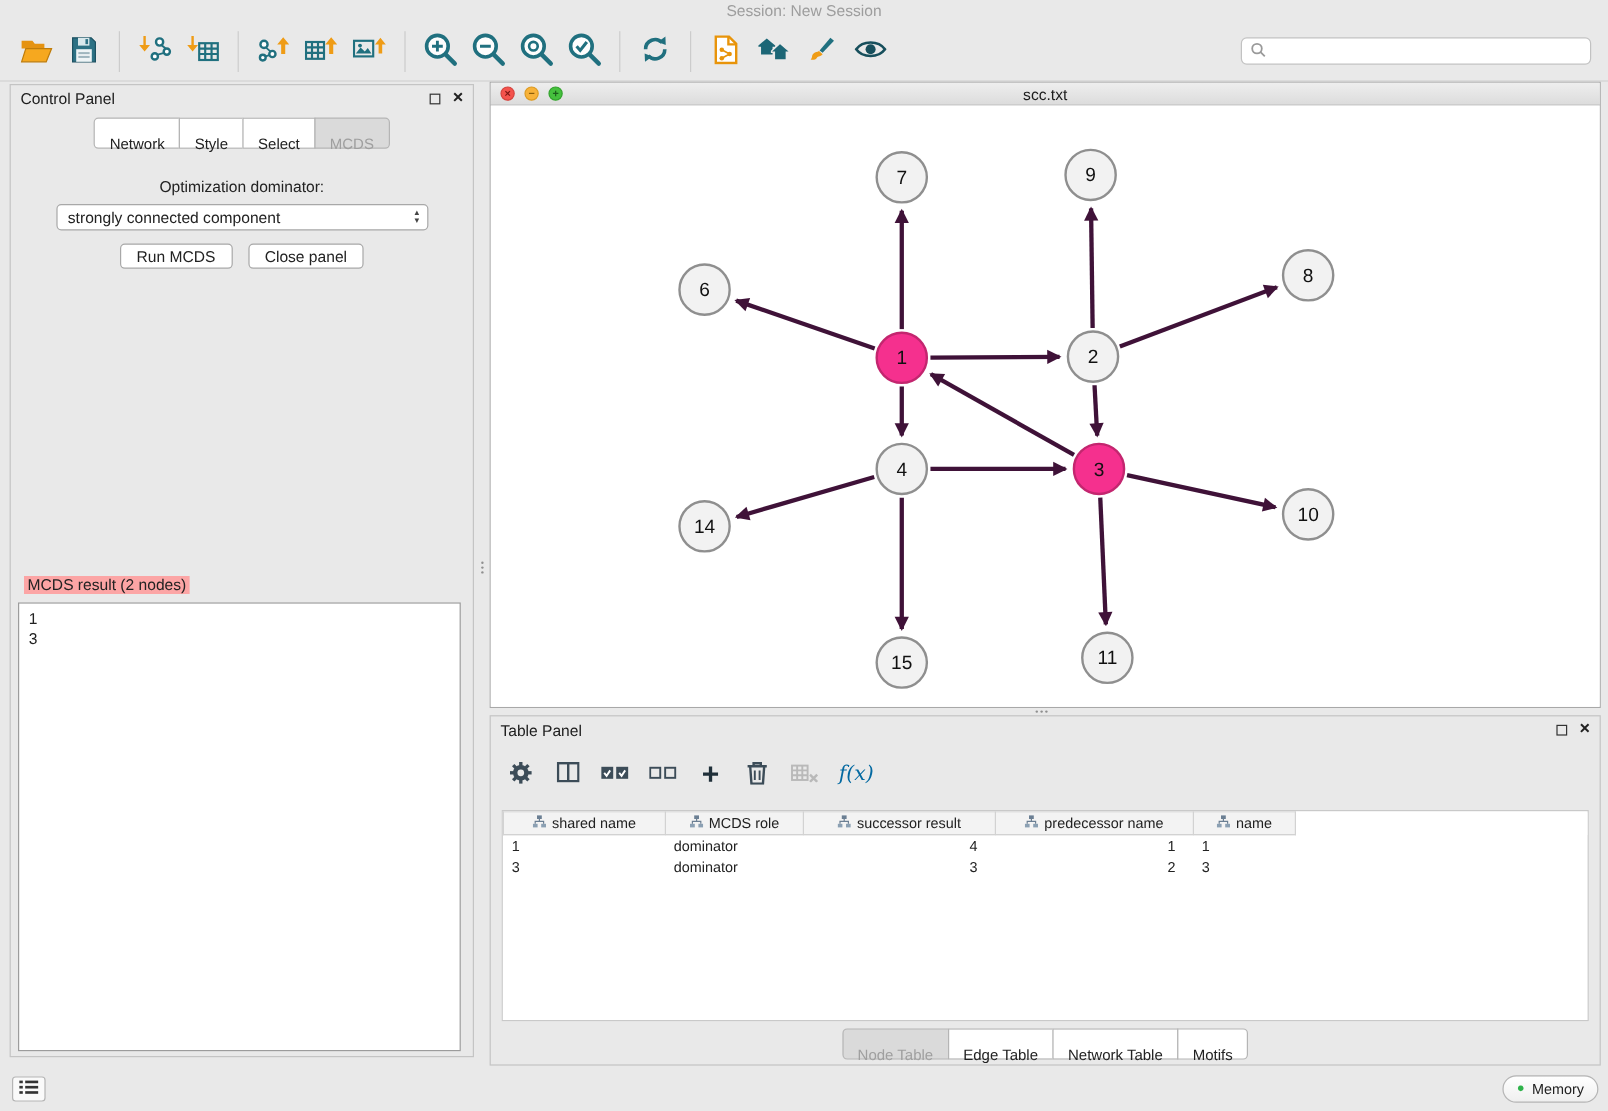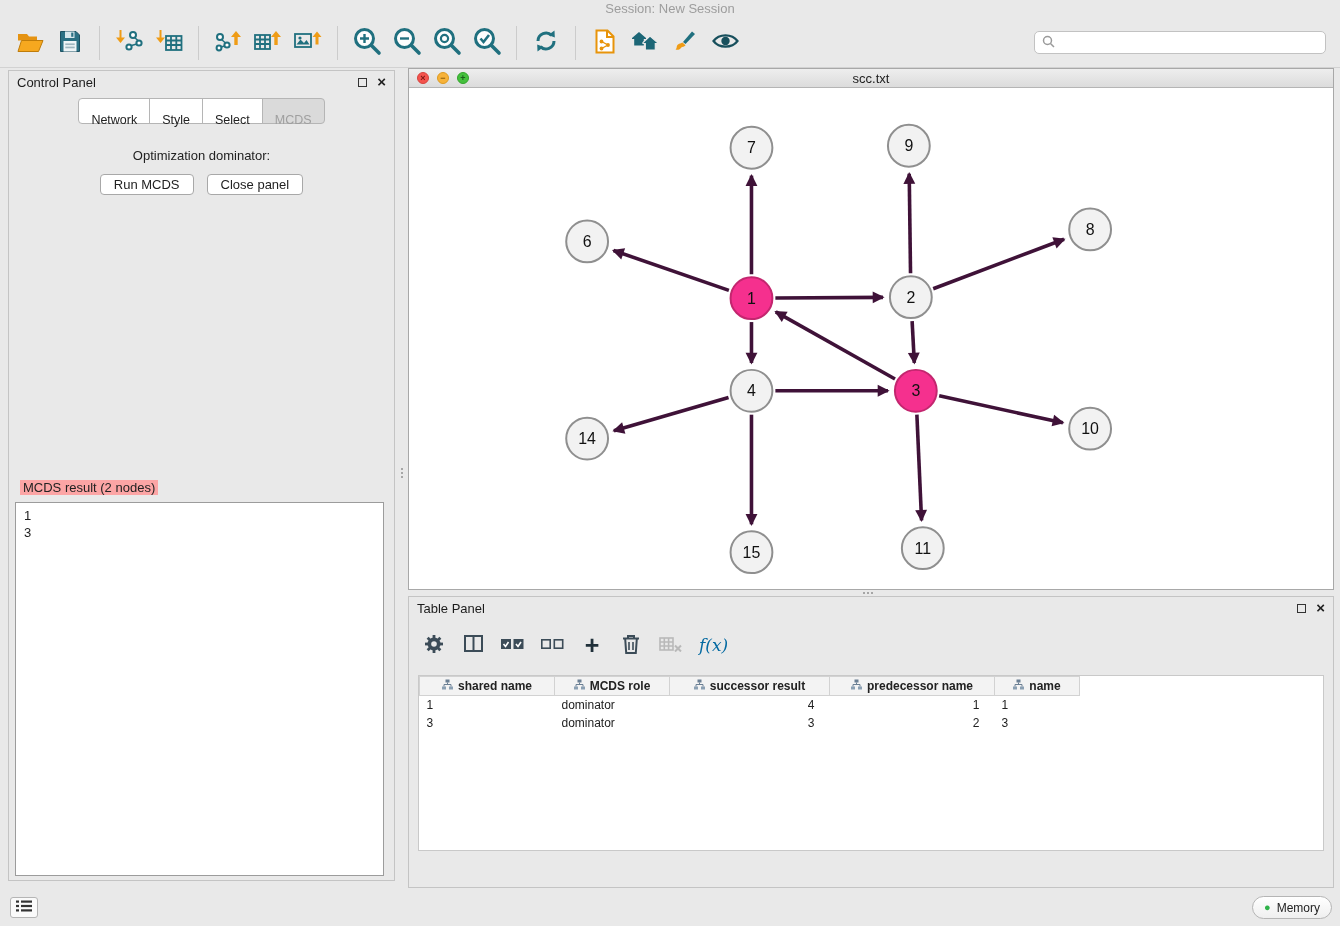--- a/index.html
+++ b/index.html
@@ -53,21 +53,21 @@
   svg text{font-family:"Liberation Sans",sans-serif}
 
   
   .table-panel{position:absolute;left:408px;top:596px;width:926px;height:292px;background:#e9e9e9;border:1px solid #c4c4c4}
   .tp-toolbar{position:absolute;left:14px;top:32px;height:32px;display:flex;align-items:center;gap:17px}
   .tp-btn{display:flex;align-items:center;justify-content:center;min-width:22px}
   .plus-glyph{font-size:25px;font-weight:bold;color:#20303a;line-height:22px}
   .fx-glyph{font-family:"DejaVu Serif",serif;font-style:italic;color:#0369a1;font-size:17px}
   .tp-table-wrap{position:absolute;left:9px;right:9px;top:78px;bottom:36px;background:#fff;border:1px solid #c9c9c9;overflow:hidden}
   table{border-collapse:collapse;table-layout:fixed;width:100%;font-size:12px}
-  th{background:#f3f3f3;border:1px solid #d2d2d2;height:19px;font-weight:bold;color:#222;text-align:center;white-space:nowrap;overflow:hidden}
+  th{background:#f3f3f3;border:1px solid #d2d2d2;height:19px;font-weight:normal;color:#222;text-align:center;white-space:nowrap;overflow:hidden}
   th.filler{background:#fff;border:none;border-left:1px solid #d2d2d2}
   td{height:18px;padding:0 7px;white-space:nowrap;overflow:hidden}
   td.num{padding-right:15px}
   .th-inner{display:inline-flex;align-items:center;gap:5px}
   .tp-tabs{position:absolute;left:0;right:0;bottom:4px}
 
   
   .statusbar{position:absolute;left:0;bottom:0;width:100%;height:38px}
   .status-left-btn{position:absolute;left:10px;top:9px;width:28px;height:21px;background:#fafafa;border:1px solid #b5b5b5;border-radius:3px;display:flex;align-items:center;justify-content:center}
   .memory-btn{position:absolute;right:8px;top:8px;height:23px;padding:0 11px;background:linear-gradient(#ffffff,#efefef);border:1px solid #b5b5b5;border-radius:12px;display:flex;align-items:center;gap:6px;font-size:12px}
@@ -241,20 +241,27 @@
     <span class="float-icon"></span>
     <span class="close-icon">×</span>
   </div>
   <div class="seg-tabs cp-tabs" id="cp-tabs">
       <div class="tab">Network</div>
       <div class="tab">Style</div>
       <div class="tab">Select</div>
       <div class="tab active">MCDS</div>
     </div>
   <div class="opt-label">Optimization dominator:</div>
+  <div class="selectbox">
+    <span>strongly connected component</span>
+    <span class="steppers">
+      <span>▲</span>
+      <span>▼</span>
+    </span>
+  </div>
   <div class="btn-row">
     <button class="pbtn">Run MCDS</button>
     <button class="pbtn">Close panel</button>
   </div>
   <span class="result-legend">MCDS result (2 nodes)</span>
   <div class="result-box" id="result-box">
       <div>1</div>
       <div>3</div>
     </div>
 </div>
@@ -492,20 +499,26 @@
             <td style="text-align: left;">3</td>
             <td style="text-align: left;">dominator</td>
             <td class="num" style="text-align: right;">3</td>
             <td class="num" style="text-align: right;">2</td>
             <td style="text-align: left;">3</td>
             <td></td>
           </tr>
         </tbody>
     </table>
   </div>
+  <div class="seg-tabs tp-tabs" id="tp-tabs">
+      <div class="tab active">Node Table</div>
+      <div class="tab">Edge Table</div>
+      <div class="tab">Network Table</div>
+      <div class="tab">Motifs</div>
+    </div>
 </div>
 
 <div class="statusbar">
   <div class="status-left-btn">
     <span>
       <svg width="16" height="12" viewBox="0 0 16 12">
           <g fill="#333">
             <rect x="0" y="0.5" width="3" height="2.2"></rect>
             <rect x="0" y="4.9" width="3" height="2.2"></rect>
             <rect x="0" y="9.3" width="3" height="2.2"></rect>

